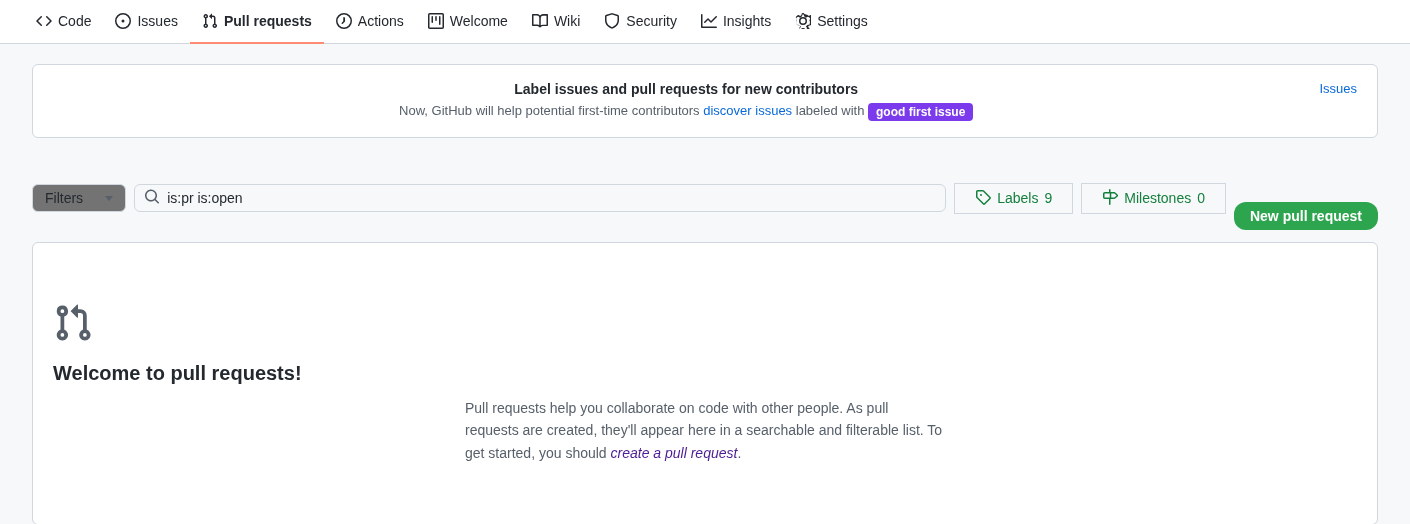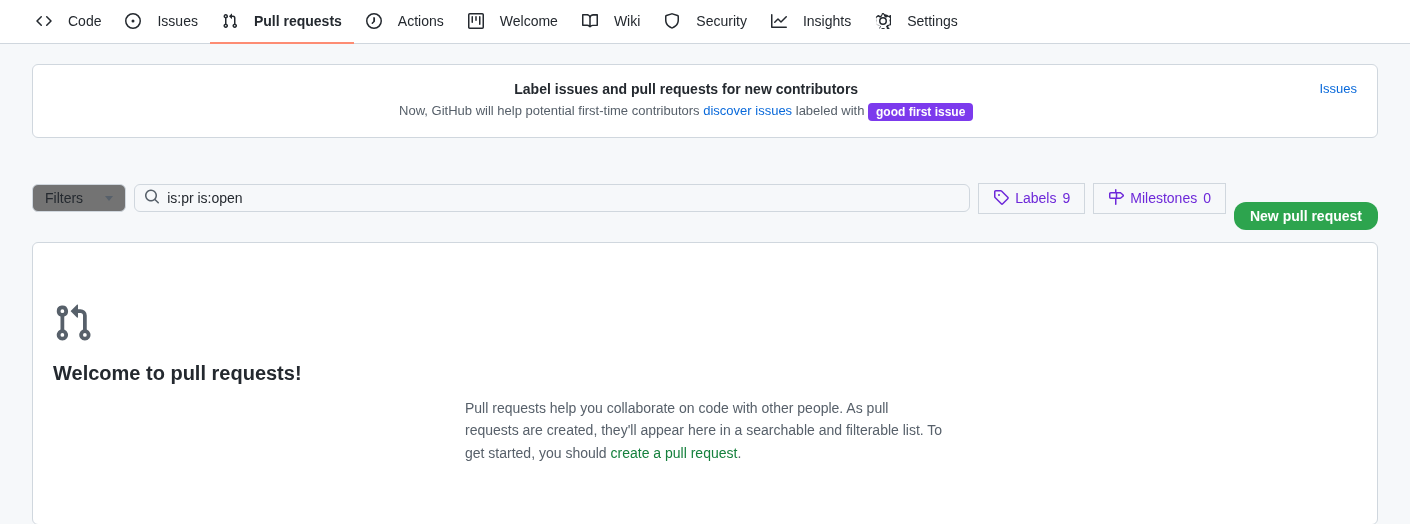--- a/index.html
+++ b/index.html
@@ -19,21 +19,21 @@
       border-bottom: 1px solid #d0d7de;
       display: flex;
       align-items: center;
       padding: 0 24px;
       height: 44px;
       gap: 0;
     }
     .nav-item {
       display: flex;
       align-items: center;
-      gap: 16px;
+      gap: 6px;
       padding: 0 12px;
       height: 44px;
       color: #24292f;
       font-size: 14px;
       cursor: pointer;
       text-decoration: none;
       border-bottom: 2px solid transparent;
       white-space: nowrap;
     }
     .nav-item.active {
@@ -144,24 +144,24 @@
       background: #f6f8fa;
       outline: none;
     }
     .labels-btn, .milestones-btn {
       display: flex;
       align-items: center;
       gap: 6px;
       background: #f6f8fa;
       border: 1px solid #d0d7de;
       border-radius: 0;
-      padding: 5px 14px;
-      font-size: 14px;
-      cursor: pointer;
-      color: #6d28d9;
+      padding: 5px 20px;
+      font-size: 14px;
+      cursor: pointer;
+      color: #15803d;
     }
     .new-pr-btn {
       background: #2da44e;
       color: #ffffff;
       border: none;
       border-radius: 12px;
       padding: 6px 16px;
       font-size: 14px;
       font-weight: 600;
       cursor: pointer;
@@ -186,22 +186,23 @@
       margin-bottom: 12px;
     }
     .empty-state-desc {
       font-size: 14px;
       color: #57606a;
       max-width: 480px;
       margin: 0 auto;
       line-height: 1.6;
     }
     .create-link {
-      color: #15803d;
+      color: #4c1d95;
       text-decoration: none;
+      font-style: italic;
     }
 
     
     .chevron {
       display: inline-block;
       width: 0;
       height: 0;
       border-left: 4px solid transparent;
       border-right: 4px solid transparent;
       border-top: 5px solid #57606a;

